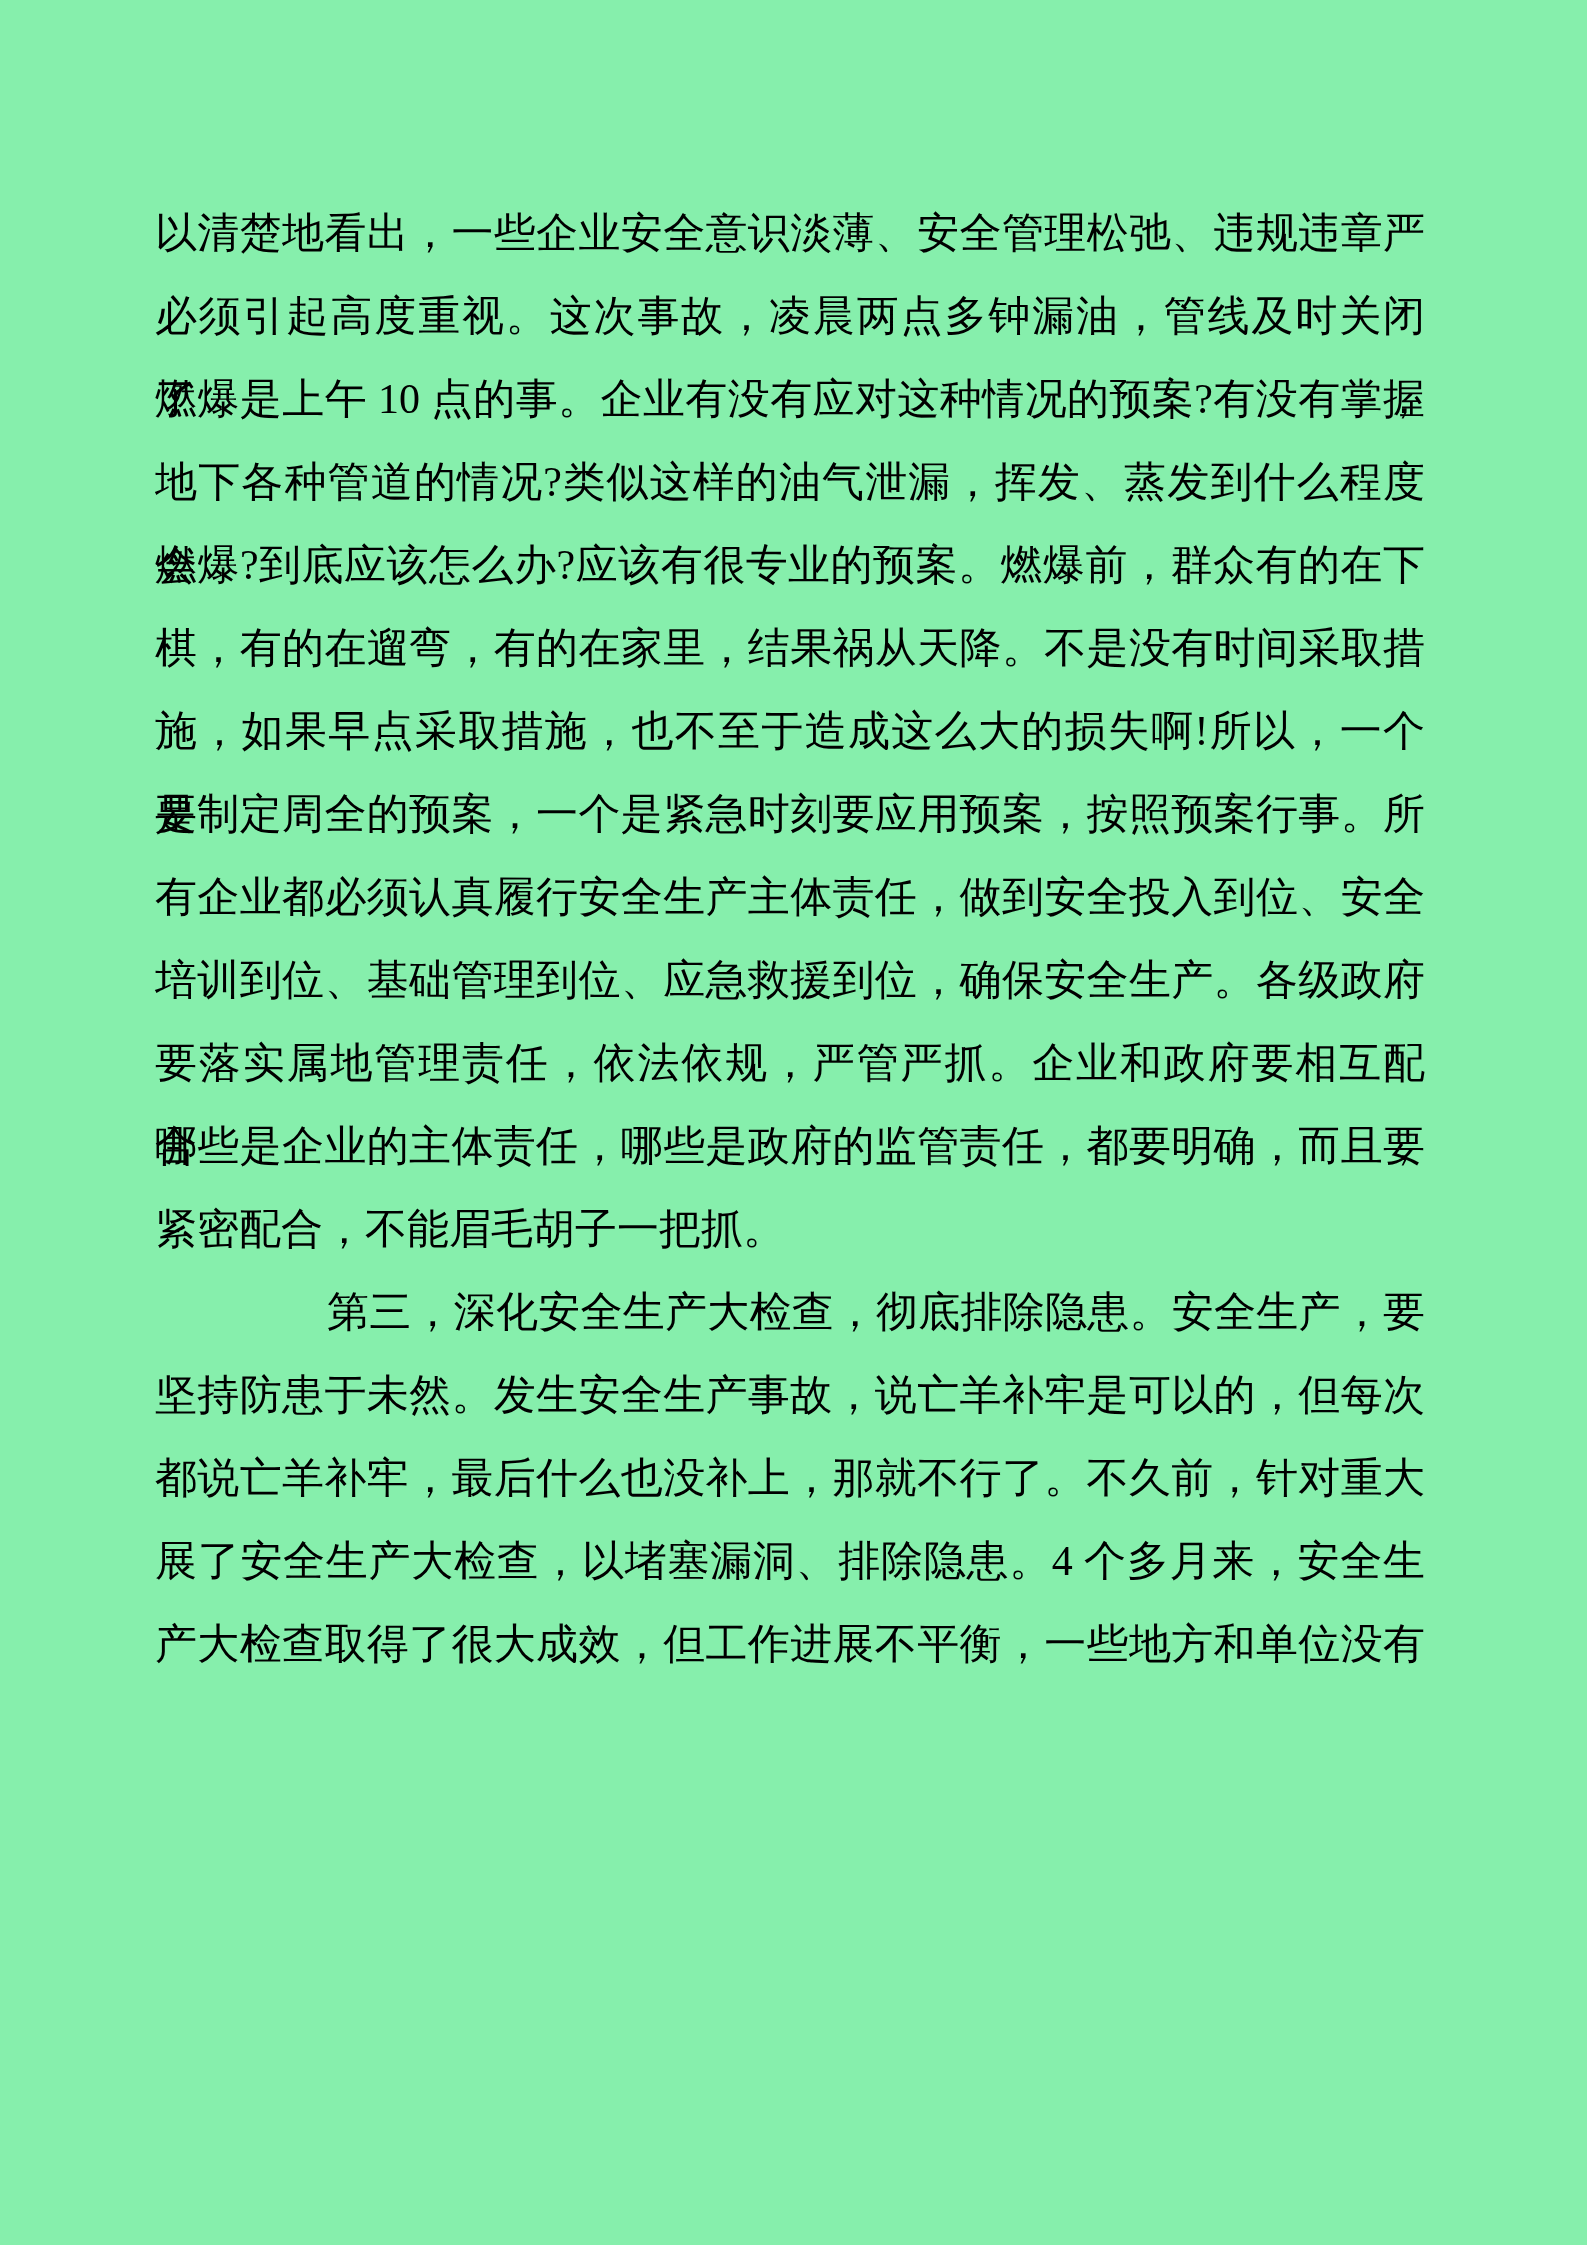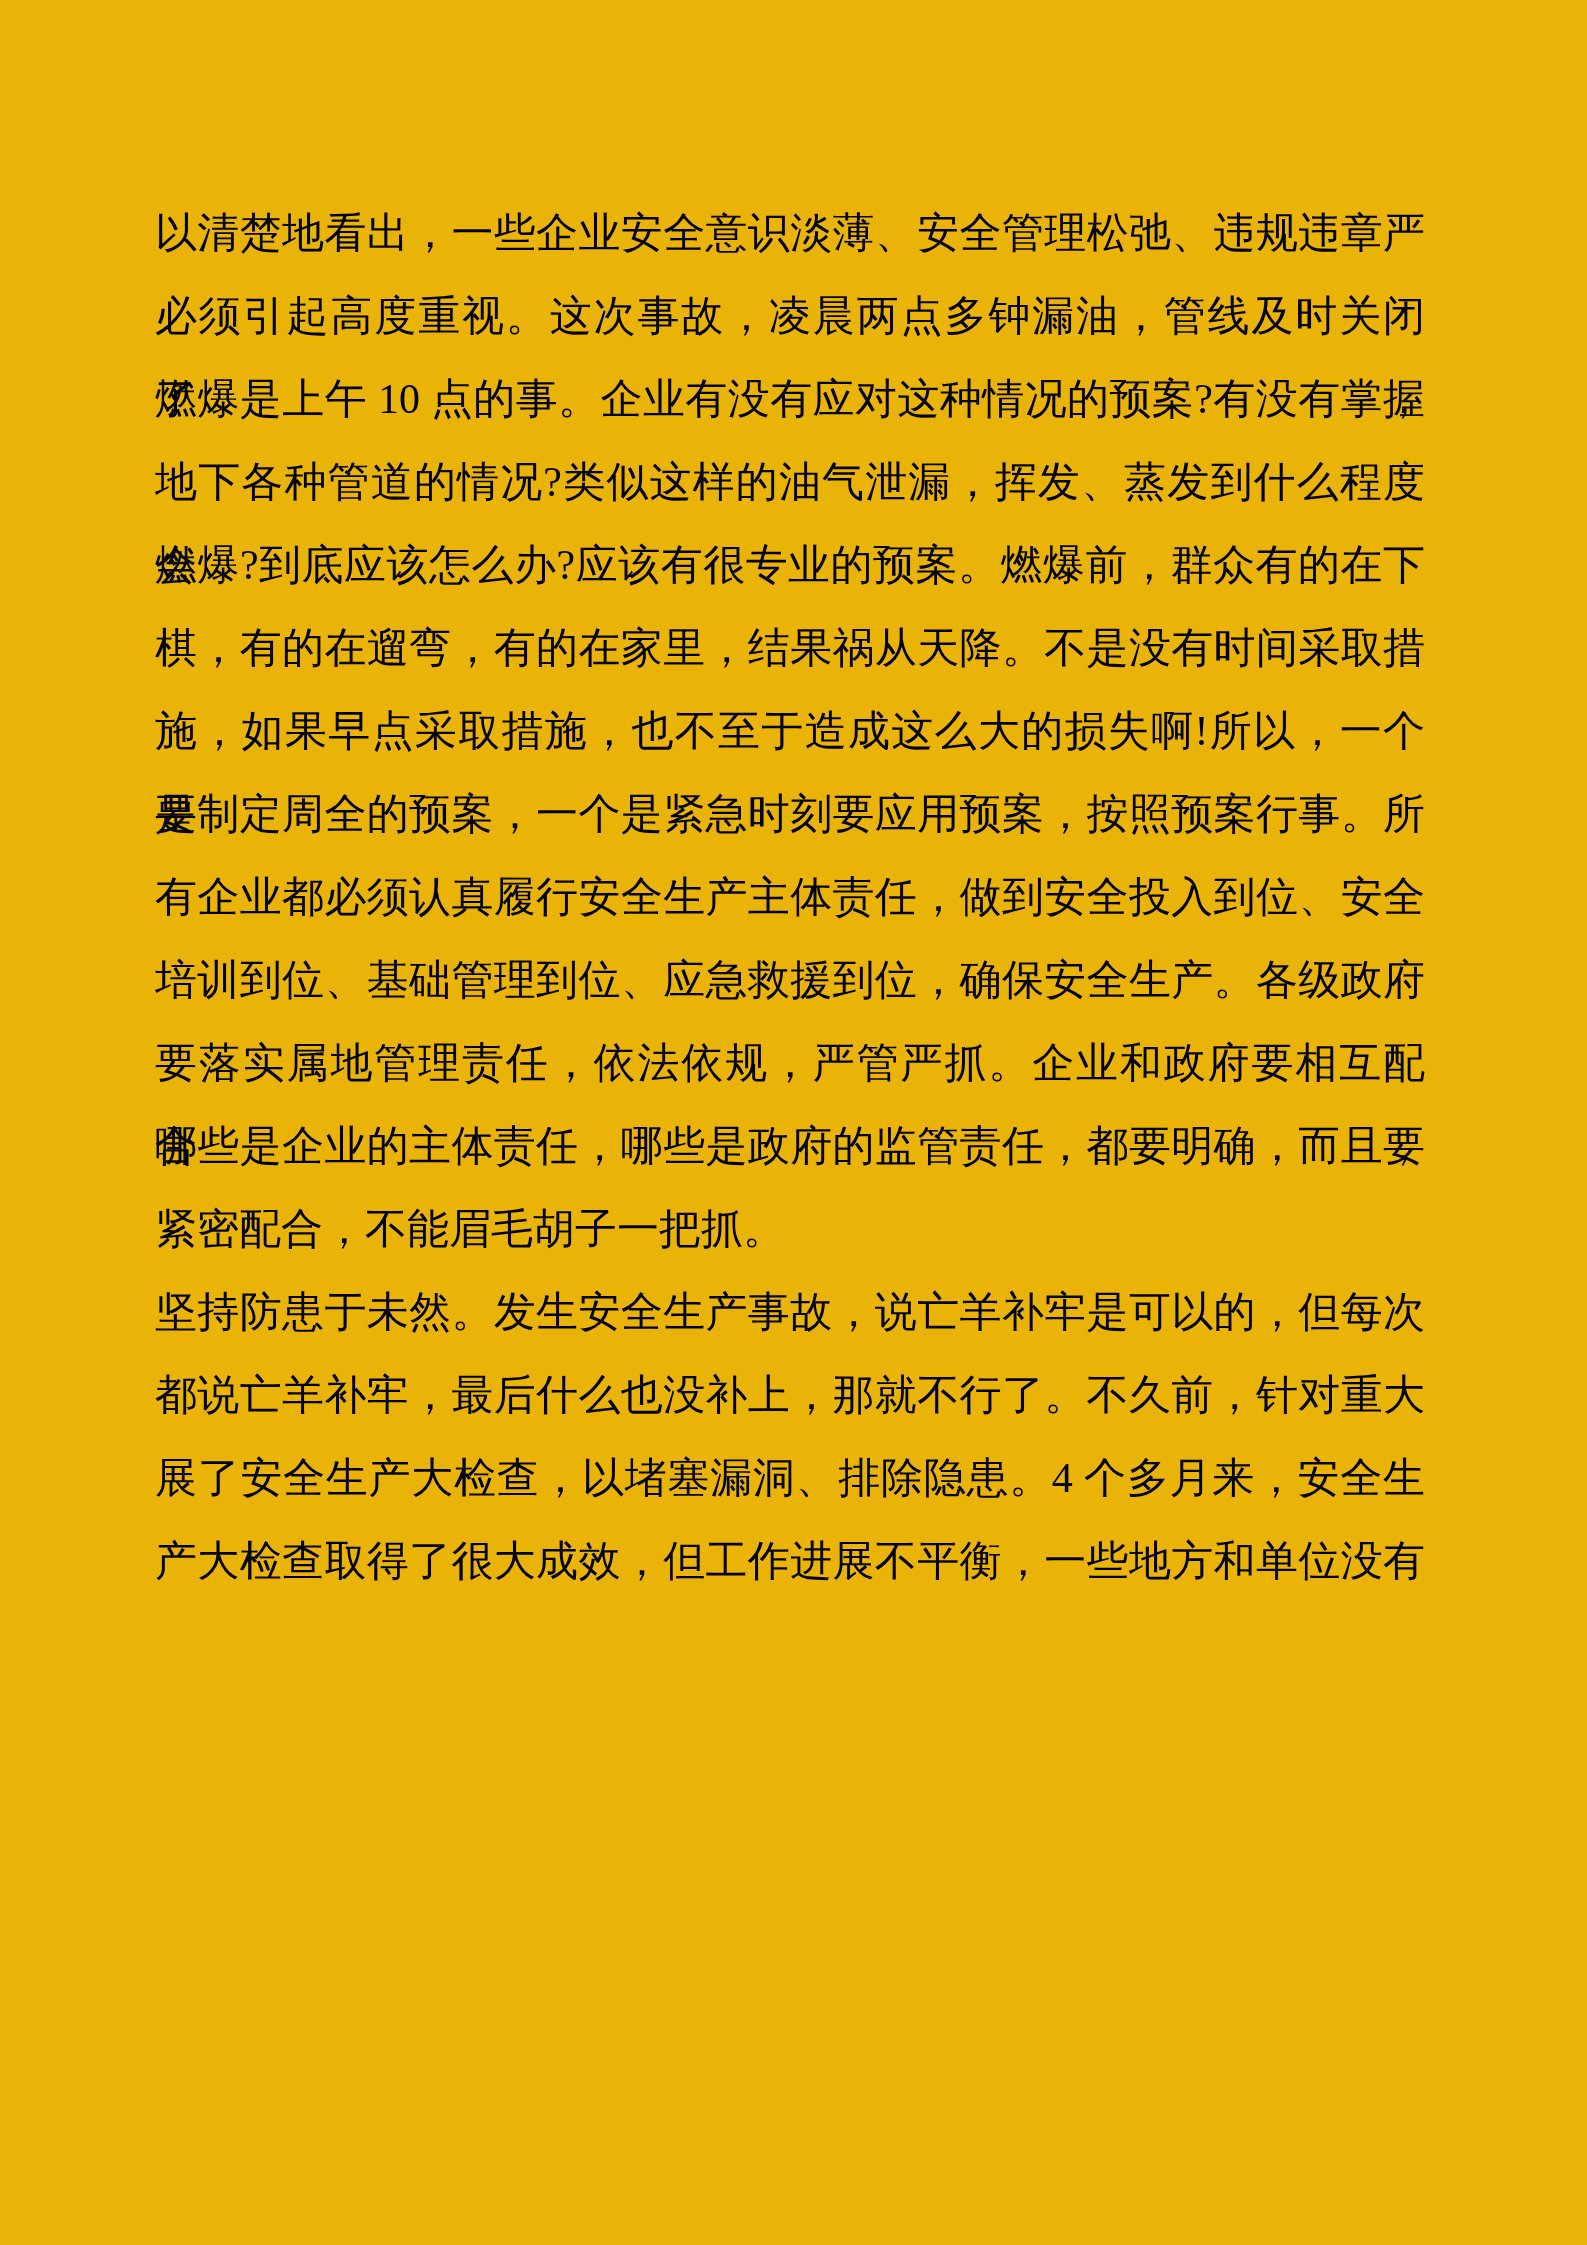--- a/index.html
+++ b/index.html
@@ -8,21 +8,21 @@
   }
   body {
     width: 1587px;
     height: 2245px;
     background: #ffffff;
   }
   .page {
     position: relative;
     width: 1587px;
     height: 2245px;
-    background: #eab308;
+    background: #86efac;
     overflow: hidden;
   }
   .text-block {
     position: absolute;
     left: 155px;
     top: 192px;
     width: 1270px;
     font-family: "Liberation Serif", "DejaVu Serif", serif;
     font-size: 42px;
     font-weight: 400;
@@ -55,19 +55,20 @@
     <div class="line j">燃爆?到底应该怎么办?应该有很专业的预案。燃爆前，群众有的在下</div>
     <div class="line j">棋，有的在遛弯，有的在家里，结果祸从天降。不是没有时间采取措</div>
     <div class="line j">施，如果早点采取措施，也不至于造成这么大的损失啊!所以，一个是</div>
     <div class="line j">要制定周全的预案，一个是紧急时刻要应用预案，按照预案行事。所</div>
     <div class="line j">有企业都必须认真履行安全生产主体责任，做到安全投入到位、安全</div>
     <div class="line j">培训到位、基础管理到位、应急救援到位，确保安全生产。各级政府</div>
     <div class="line j">要落实属地管理责任，依法依规，严管严抓。企业和政府要相互配合，</div>
     <div class="line j">哪些是企业的主体责任，哪些是政府的监管责任，都要明确，而且要</div>
     <div class="line">紧密配合，不能眉毛胡子一把抓。</div>
 
+    <div class="line j indent">第三，深化安全生产大检查，彻底排除隐患。安全生产，要</div>
     <div class="line j">坚持防患于未然。发生安全生产事故，说亡羊补牢是可以的，但每次</div>
     <div class="line j">都说亡羊补牢，最后什么也没补上，那就不行了。不久前，针对重大</div>
     <div class="line j">展了安全生产大检查，以堵塞漏洞、排除隐患。4 个多月来，安全生</div>
     <div class="line j">产大检查取得了很大成效，但工作进展不平衡，一些地方和单位没有</div>
 
   </div>
 </div>
 
 </body></html>

